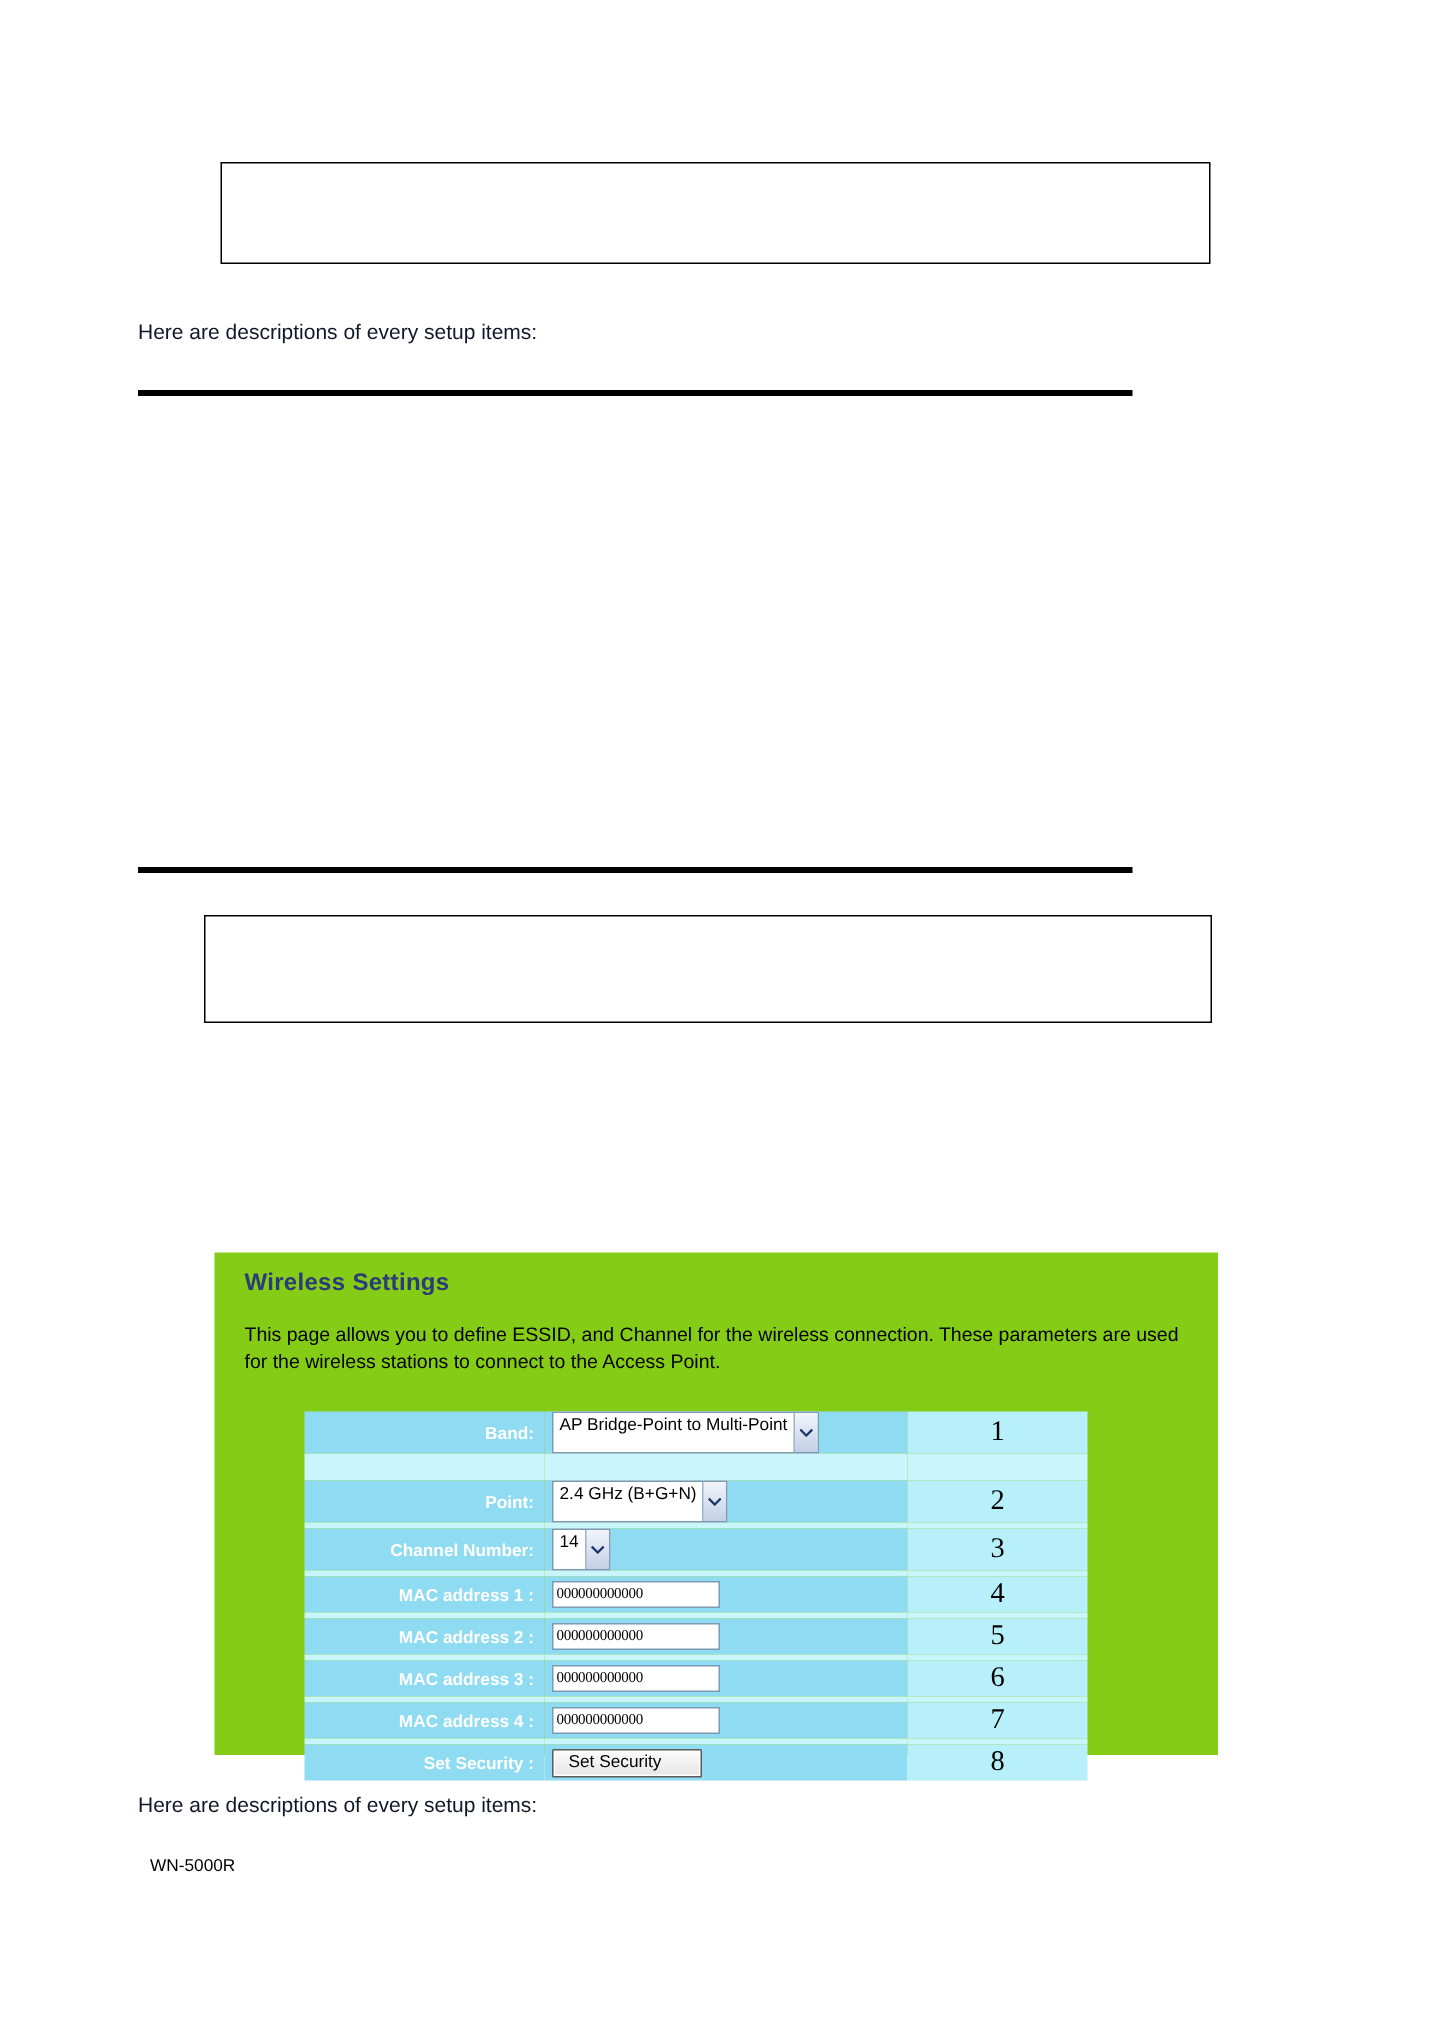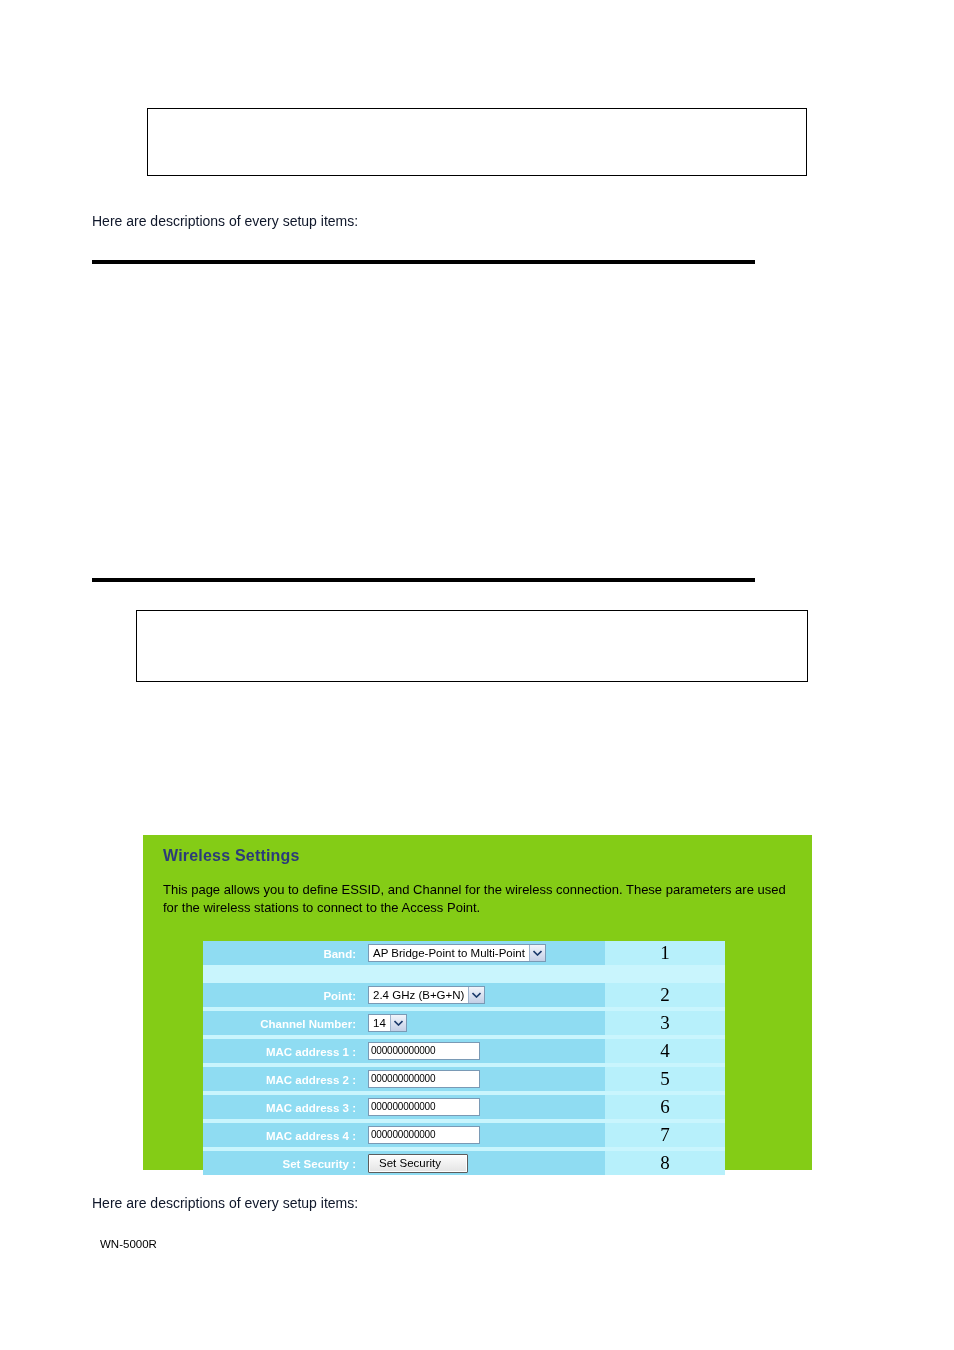--- a/index.html
+++ b/index.html
@@ -127,21 +127,21 @@
     height: 4px;
     background: #c9f5fd;
   }
 
   
   .sel {
     display: inline-flex;
     align-items: stretch;
     border: 1px solid #7a9ab5;
     background: #ffffff;
-    height: 18px;
+    height: 28px;
     box-sizing: border-box;
     vertical-align: middle;
   }
   .sel .sel-text {
     font-size: 11.5px;
     color: #000000;
     padding: 0 4px;
     line-height: 16px;
     white-space: nowrap;
     display: block;
@@ -161,21 +161,21 @@
     display: inline-block;
     border: 1px solid #7a9ab5;
     background: #ffffff;
     height: 18px;
     width: 112px;
     box-sizing: border-box;
     vertical-align: middle;
     overflow: hidden;
   }
   .txtbox .txt-val {
-    font-family: Liberation Sans, sans-serif;
+    font-family: Liberation Serif, serif;
     font-size: 10px;
     color: #000000;
     line-height: 16px;
     padding-left: 2px;
     letter-spacing: -0.2px;
     white-space: nowrap;
     display: block;
   }
 
   .btn {

